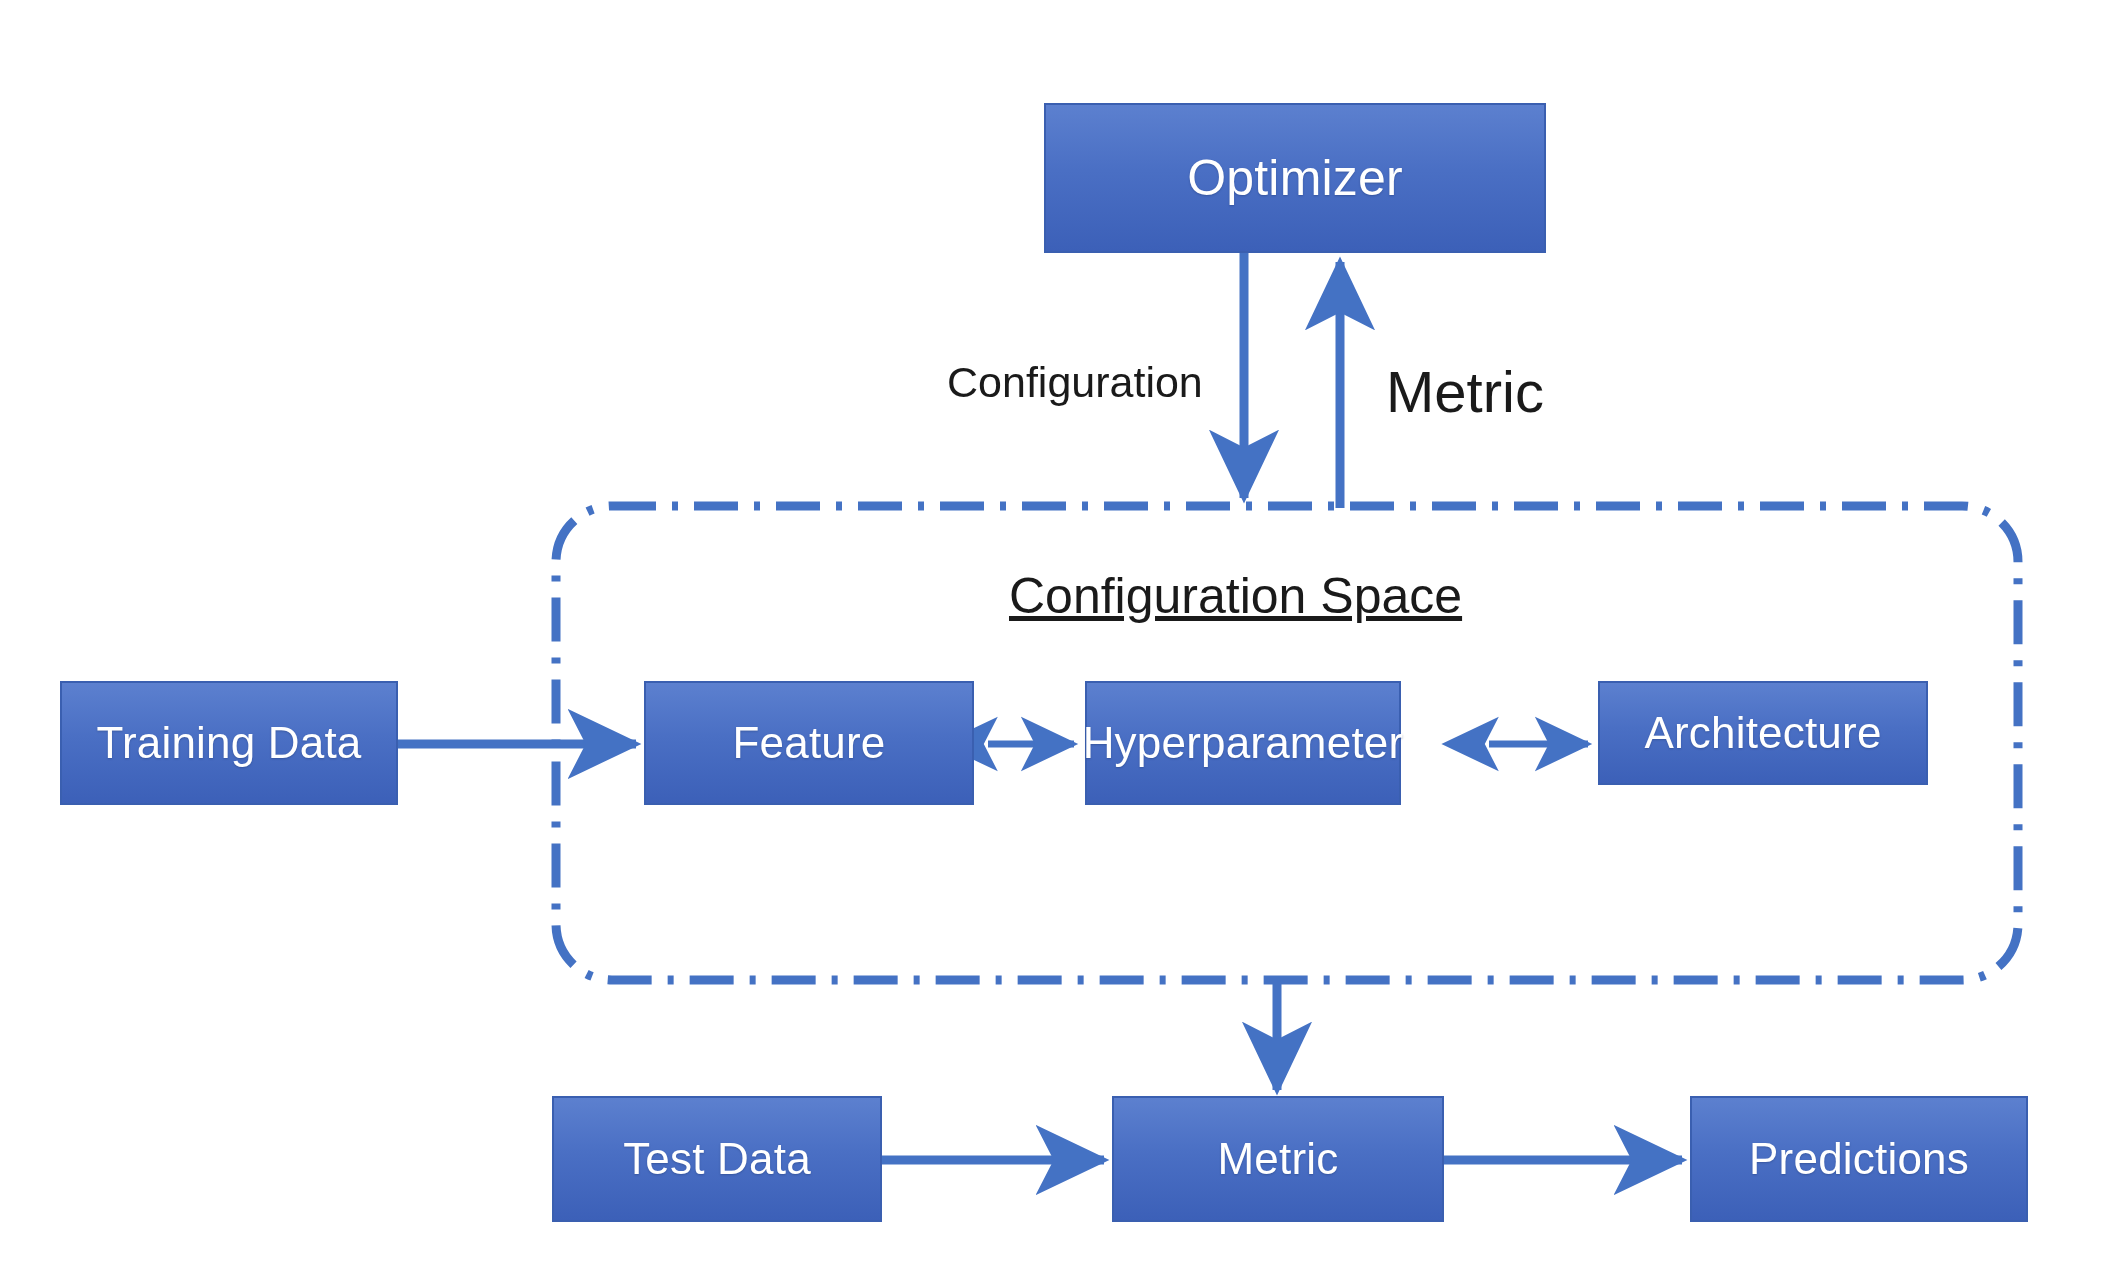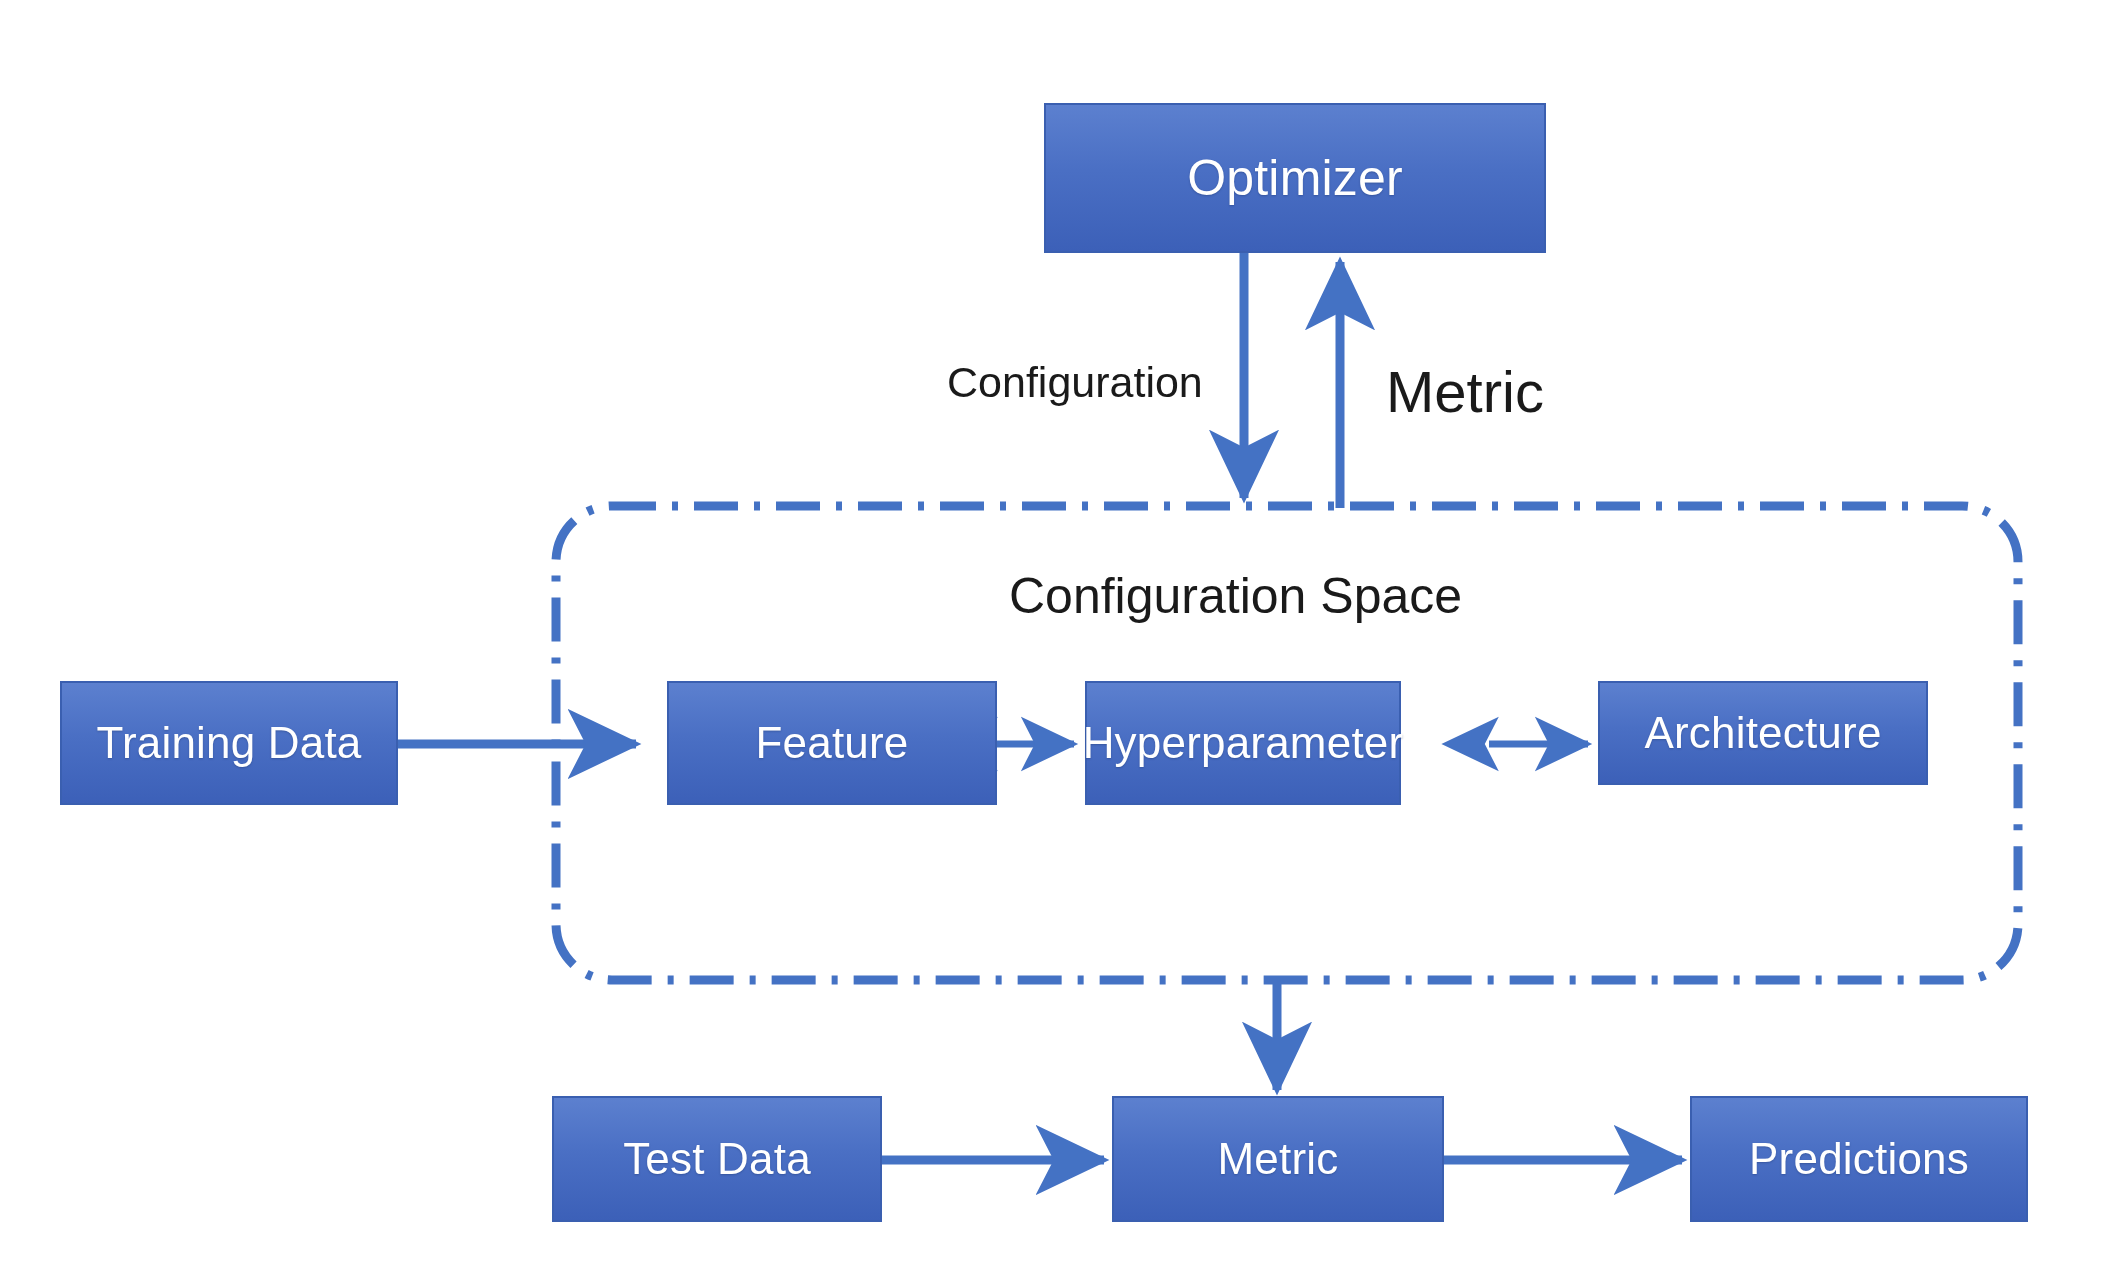--- a/index.html
+++ b/index.html
@@ -46,26 +46,27 @@
     position: absolute;
     color: #1a1a1a;
     white-space: nowrap;
     z-index: 4;
   }
   .group-title {
     position: absolute;
     color: #1a1a1a;
     white-space: nowrap;
     z-index: 4;
+    text-decoration: underline;
   }
 
   
   #node-optimizer      { left: 1044px; top: 103px;  width: 502px;  height: 150px; font-size: 50px; }
   #node-training-data  { left: 60px;   top: 681px;  width: 338px;  height: 124px; font-size: 44px; }
-  #node-feature        { left: 644px;  top: 681px;  width: 330px;  height: 124px; font-size: 44px; margin-left: 23px; }
+  #node-feature        { left: 644px;  top: 681px;  width: 330px;  height: 124px; font-size: 44px; }
   #node-hyperparameter { left: 1085px; top: 681px;  width: 316px;  height: 124px; font-size: 44px; align-items: center; }
   #node-architecture   { left: 1598px; top: 681px;  width: 330px;  height: 104px; font-size: 44px; }
   #node-test-data      { left: 552px;  top: 1096px; width: 330px;  height: 126px; font-size: 44px; }
   #node-model          { left: 1112px; top: 1096px; width: 332px;  height: 126px; font-size: 44px; }
   #node-predictions    { left: 1690px; top: 1096px; width: 338px;  height: 126px; font-size: 44px; justify-content: center; }
 
   
   #label-configuration { left: 923px;  top: 358px;  font-size: 43px; margin-left: 24px; }
   #label-metric        { left: 1386px; top: 358px;  font-size: 58px; }
   #title-configuration-space { left: 1009px; top: 567px; font-size: 50px; }

